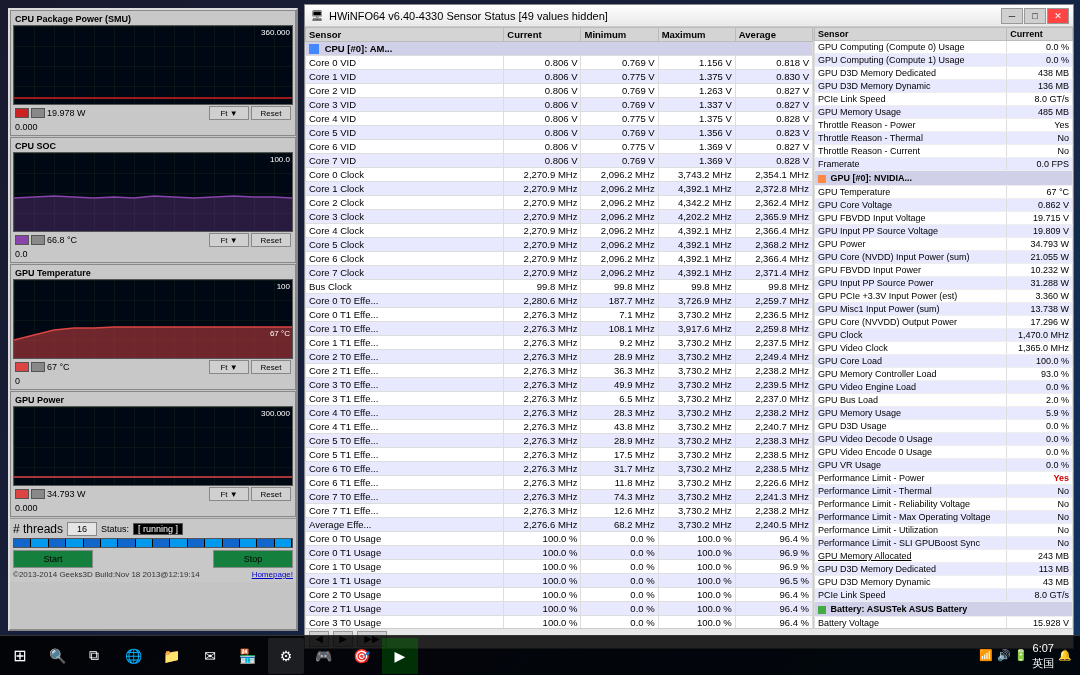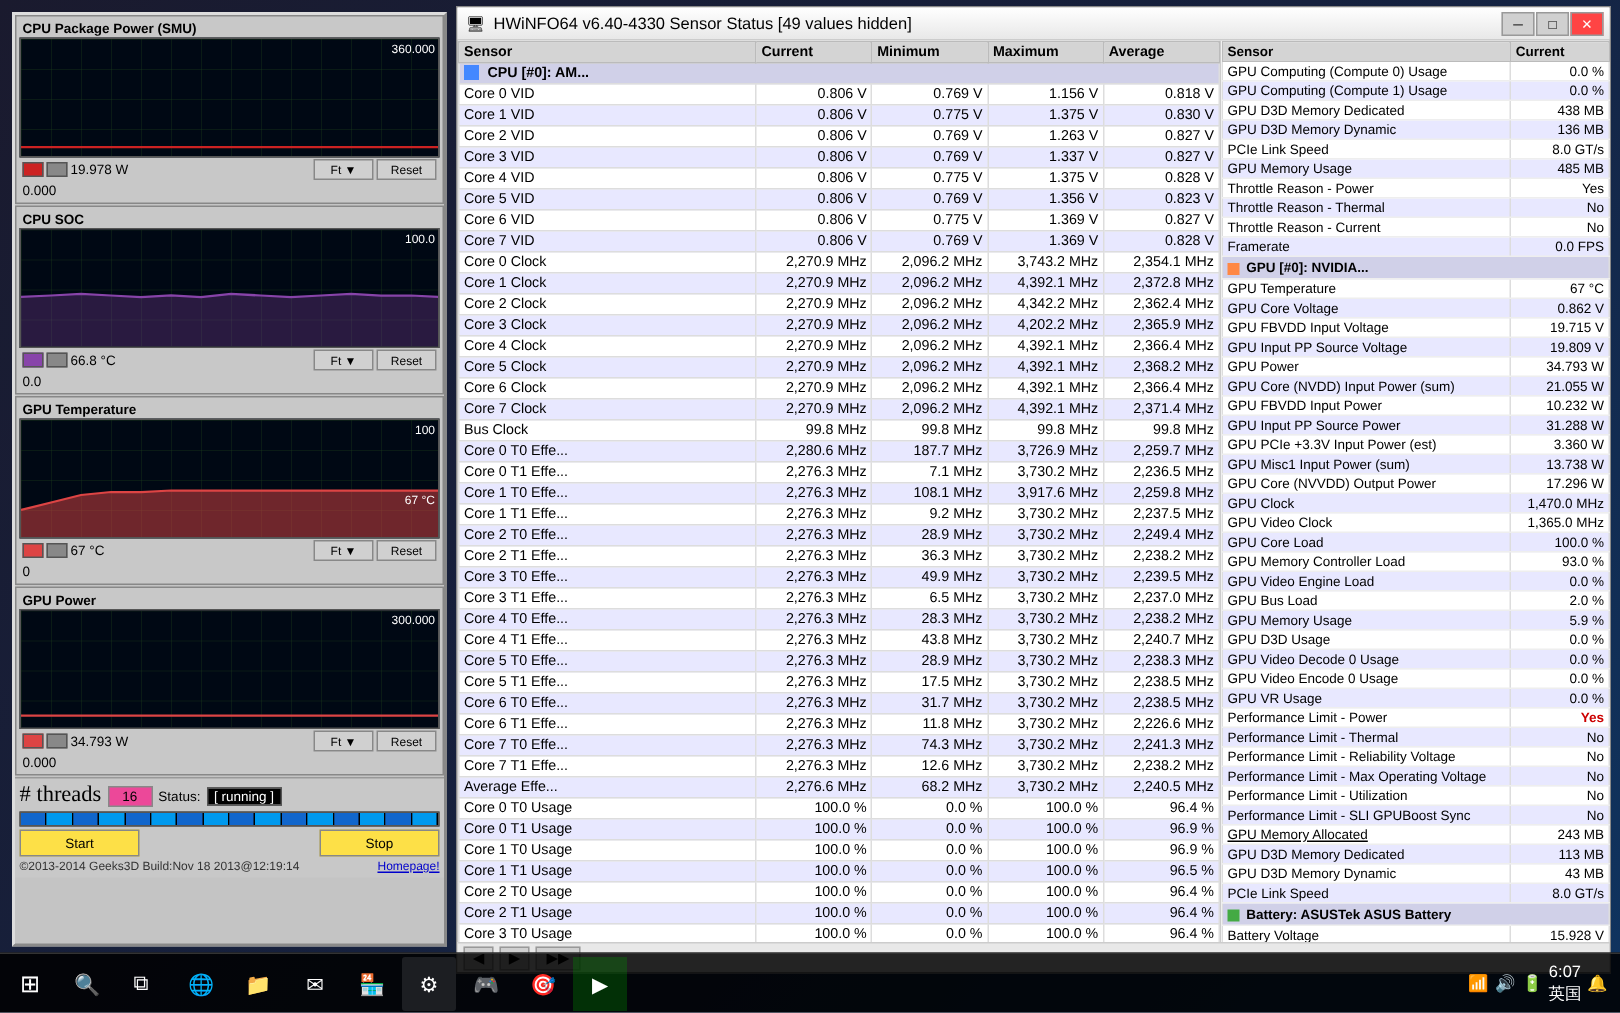--- a/index.html
+++ b/index.html
@@ -156,28 +156,28 @@
       padding: 1px 2px;
     }
 
     .furmark-threads {
       display: flex;
       align-items: center;
       gap: 4px;
       margin-bottom: 2px;
     }
 
-    .threads-label { font-size: 15px; font-family: Liberation Serif, serif; }
+    .threads-label { font-size: 12px; }
     .threads-input {
       width: 30px;
       height: 14px;
       border: 1px solid #888;
       font-size: 9px;
       text-align: center;
-      background: #ec4899;
+      background: #e5e5e5;
     }
 
     .status-label { font-size: 9px; }
     .status-value {
       font-size: 9px;
       background: #000;
       color: #fff;
       padding: 0 4px;
       border: 1px solid #555;
     }
@@ -203,21 +203,21 @@
 
     .furmark-buttons {
       display: flex;
       justify-content: space-between;
       margin-top: 2px;
     }
 
     .furmark-btn {
       width: 80px;
       height: 18px;
-      background: #fde047;
+      background: #15803d;
       border: 1px solid #888;
       font-size: 9px;
       cursor: pointer;
       display: flex;
       align-items: center;
       justify-content: center;
     }
 
     .furmark-footer {
       font-size: 8px;

